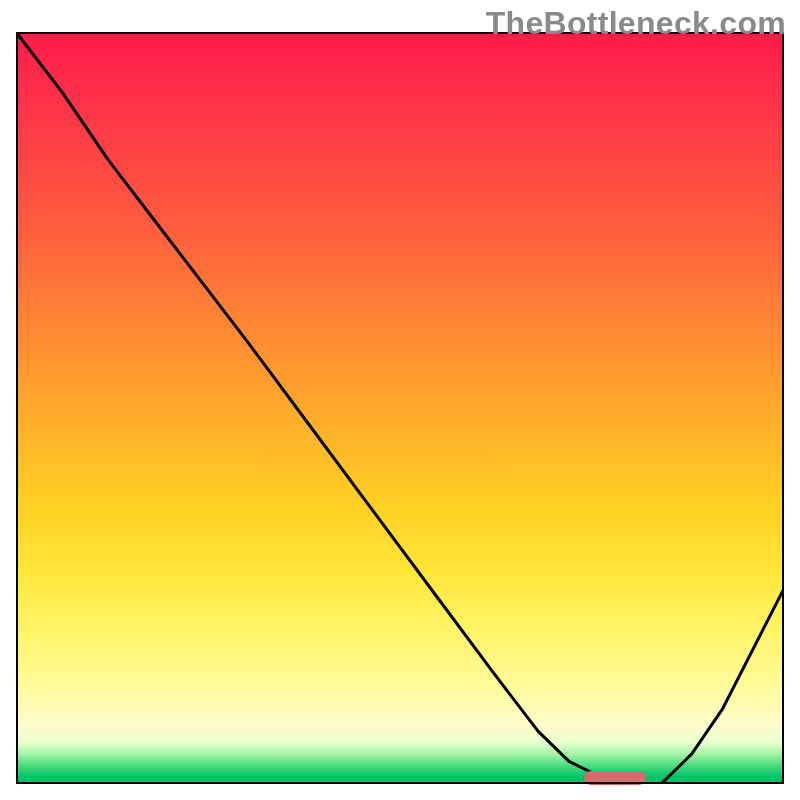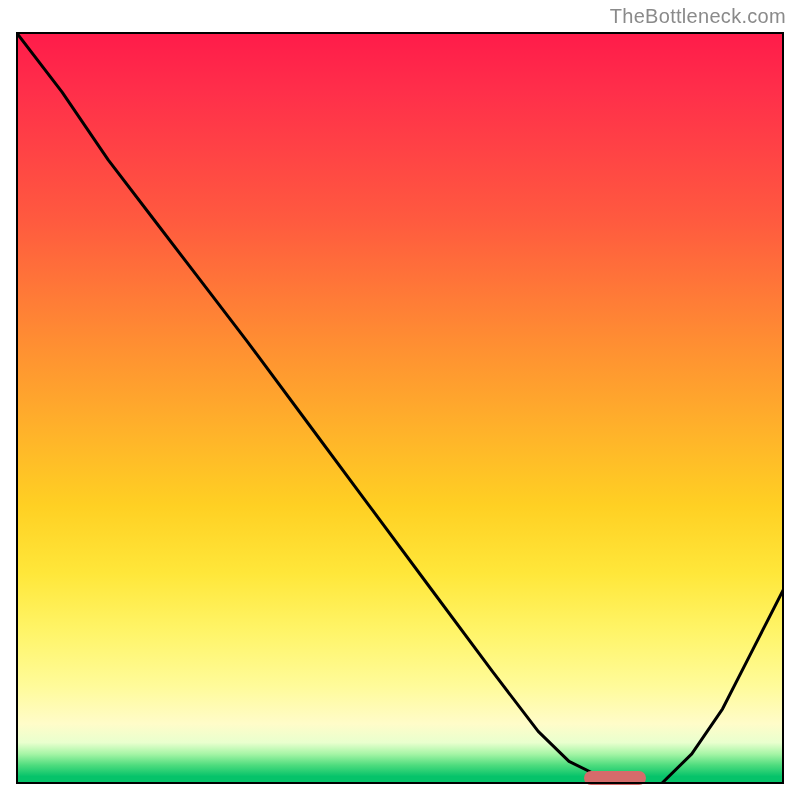--- a/index.html
+++ b/index.html
@@ -12,22 +12,22 @@
   }
   .container {
     position: relative;
     width: 800px;
     height: 800px;
   }
   .watermark {
     position: absolute;
     top: 5px;
     right: 14px;
-    font-size: 20px;
-    font-weight: normal;
+    font-size: 32px;
+    font-weight: bold;
     color: #8a8a8a;
     letter-spacing: 0.3px;
     z-index: 20;
   }
   .plot {
     position: absolute;
     left: 16px;
     top: 32px;
     width: 768px;
     height: 752px;

